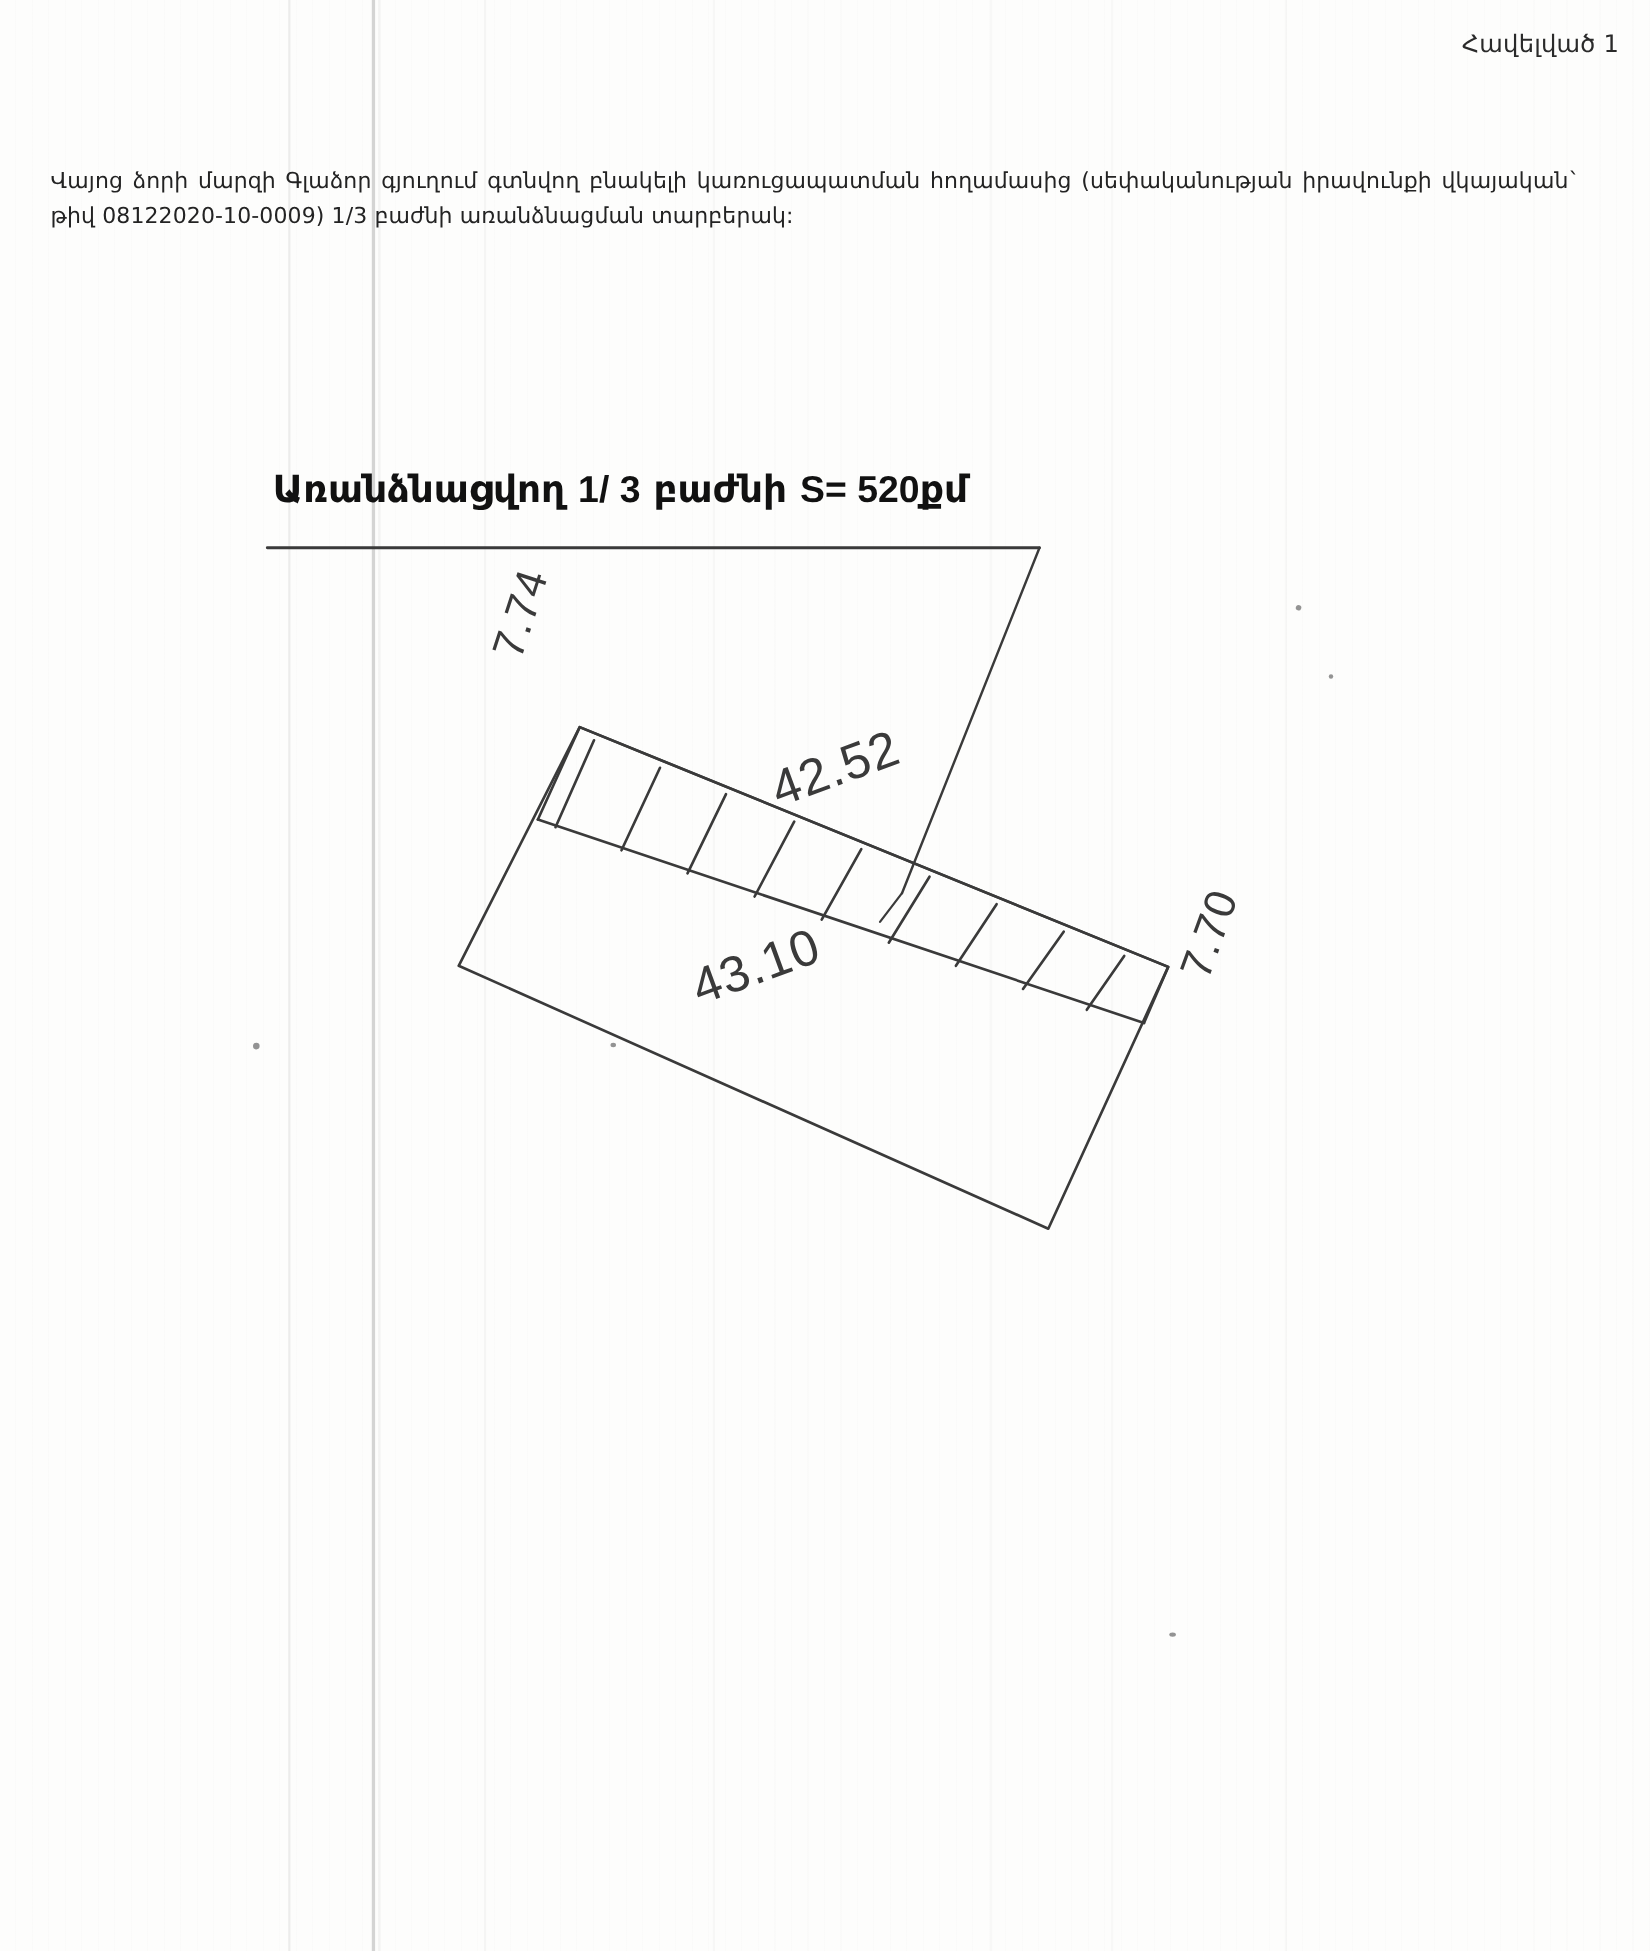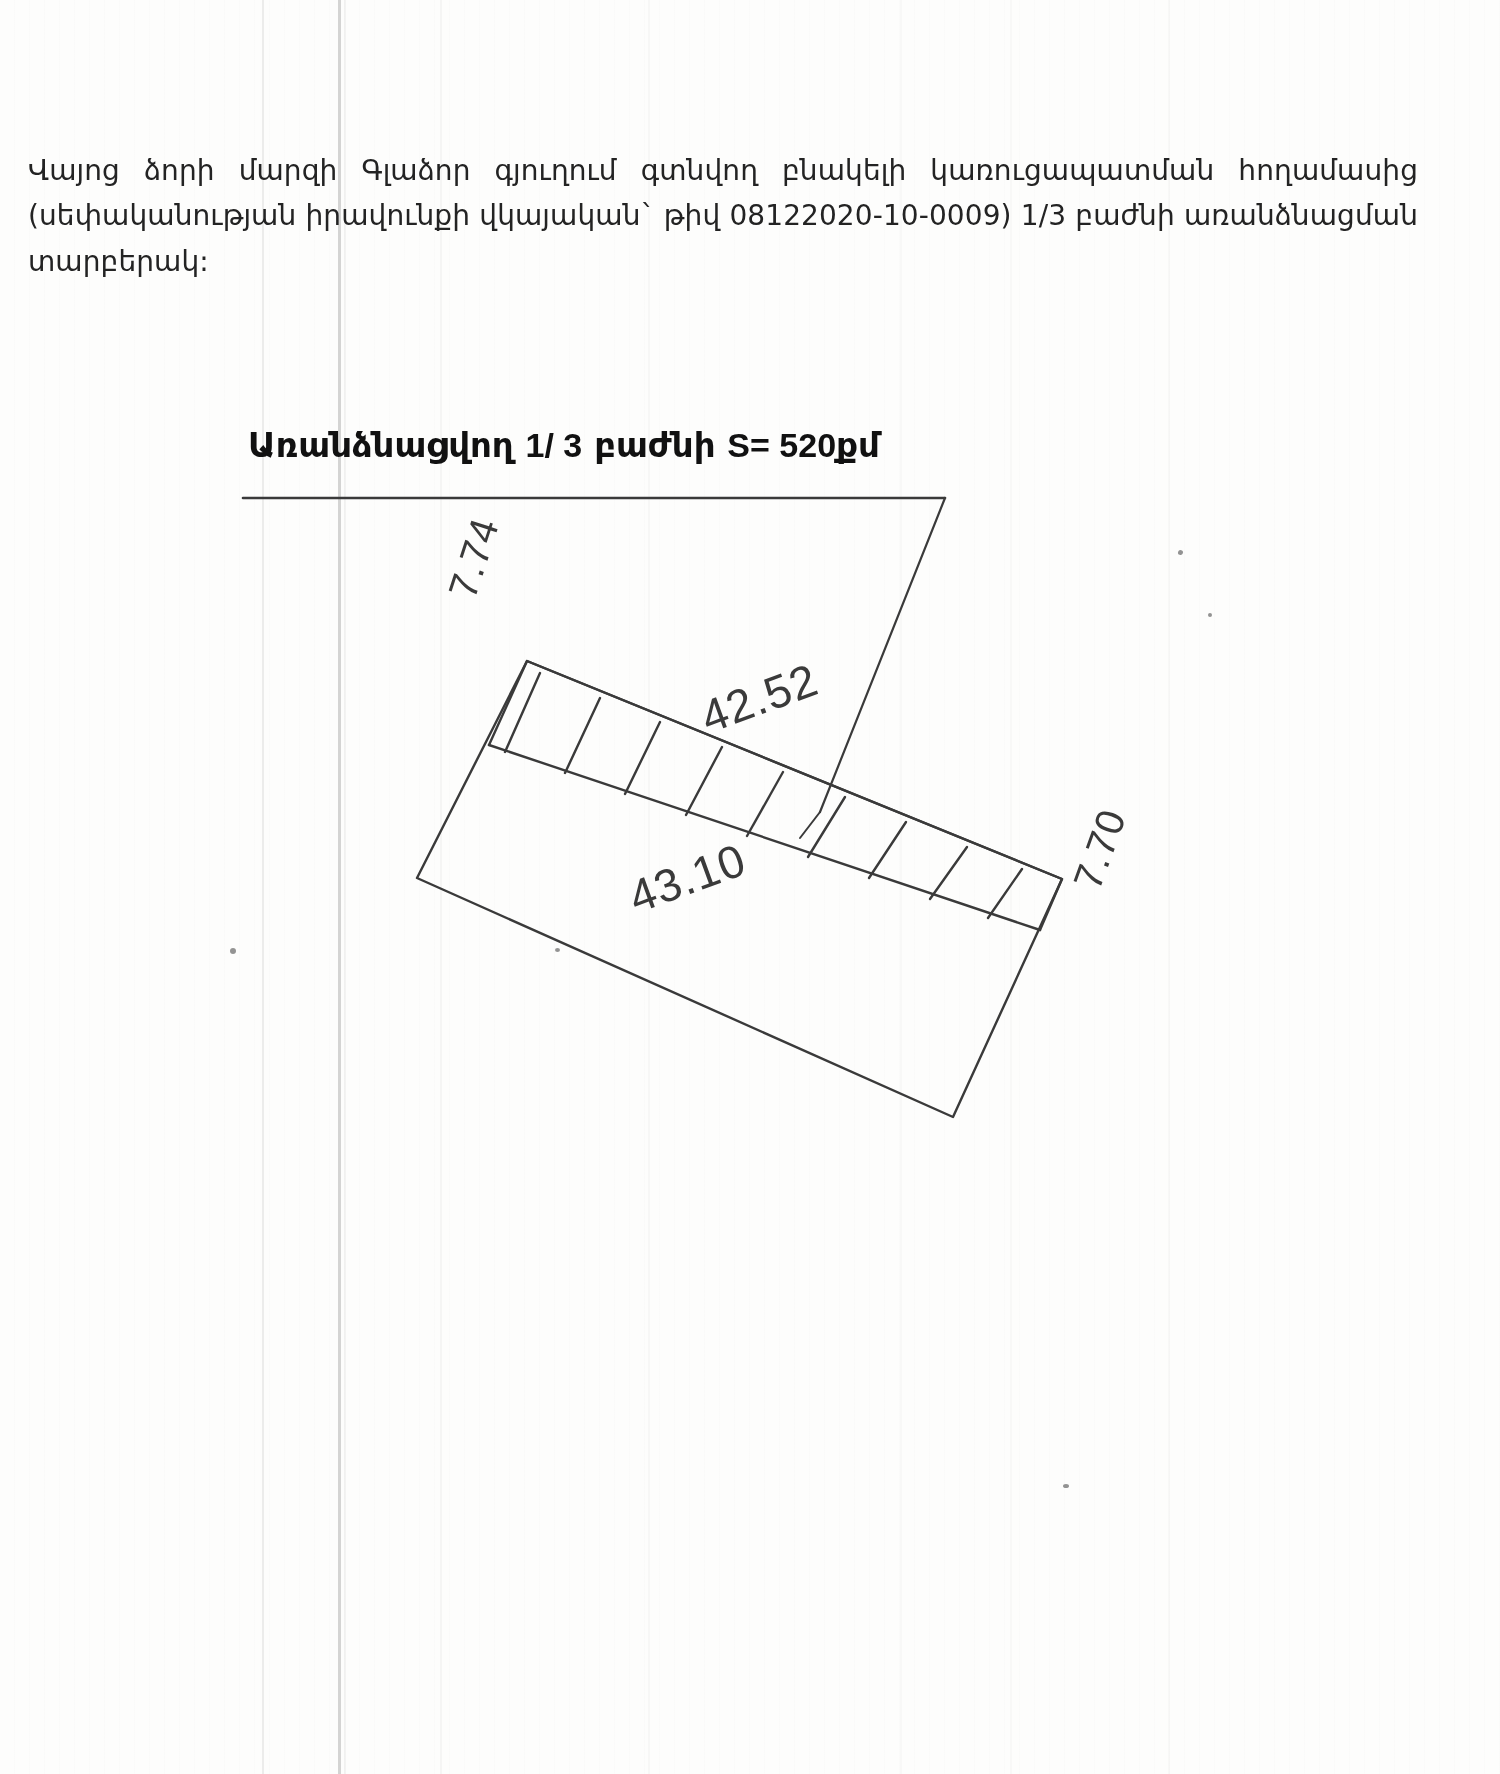--- a/index.html
+++ b/index.html
@@ -54,24 +54,24 @@
     line-height: 1.55;
     font-size: 22px;
     letter-spacing: 0.2px;
     color: #2a2a2a;
   }
   .header div { white-space: nowrap; }
 
   
   .para {
     position: absolute;
-    left: 28px;
+    left: 46px;
     top: 148px;
     width: 1390px;
-    font-size: 28px;
+    font-size: 20px;
     line-height: 1.62;
     text-align: justify;
     color: #232323;
     letter-spacing: 0.1px;
   }
 
   
   .draw-title {
     position: absolute;
     left: 248px;
@@ -153,20 +153,21 @@
 <div class="streak" style="left:262px;"></div>
 <div class="streak dark" style="left:338px;"></div>
 <div class="streak" style="left:344px;opacity:.6;"></div>
 <div class="streak" style="left:440px;opacity:.5;"></div>
 <div class="streak" style="left:648px;opacity:.35;"></div>
 <div class="streak" style="left:900px;opacity:.3;"></div>
 <div class="streak" style="left:1010px;opacity:.28;"></div>
 <div class="streak" style="left:1168px;opacity:.25;"></div>
 
 <div class="header">
+  <div>Հավելված 1</div>
 </div>
 
 <div class="para">Վայոց ձորի մարզի Գլաձոր գյուղում գտնվող բնակելի կառուցապատման հողամասից (սեփականության իրավունքի վկայական` թիվ 08122020-10-0009) 1/3 բաժնի առանձնացման տարբերակ:</div>
 
 <div class="draw-title">
   <span>Առանձնացվող</span>
   <span class="t-num">1/ 3</span>
   <span>բաժնի</span>
   <span class="t-num">S= 520</span><span>քմ</span>
 </div>

